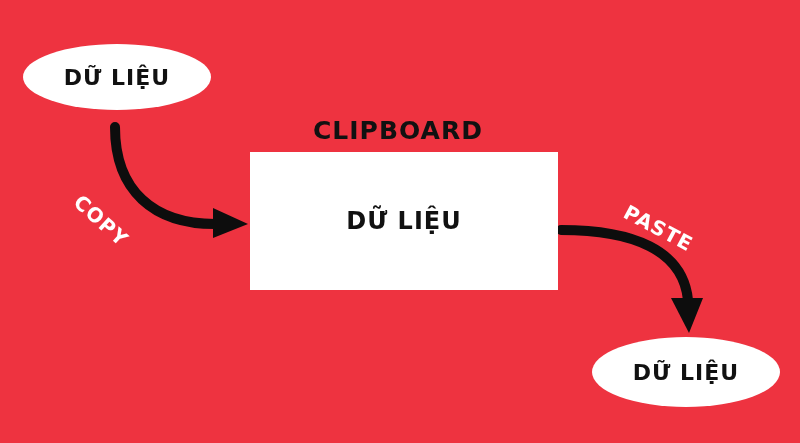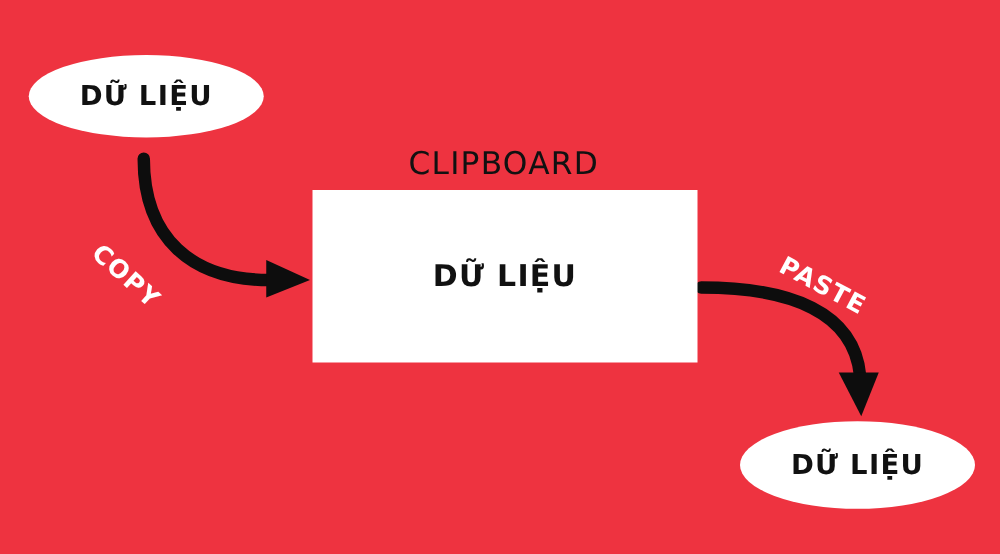--- a/index.html
+++ b/index.html
@@ -1,21 +1,21 @@
 <!DOCTYPE html>
 <html><head>
   <meta charset="utf-8">
   <style>
     html, body { margin: 0; padding: 0; }
     body { width: 800px; height: 443px; overflow: hidden; background: #ee3340; position: relative; font-family: "DejaVu Sans", sans-serif; }
     .canvas { position: absolute; left: 3px; top: 0; width: 800px; height: 443px; }
     .ellipse { position: absolute; background: #ffffff; border-radius: 50%; display: flex; align-items: center; justify-content: center; }
     .label-dark { color: #111111; font-weight: bold; font-size: 22px; letter-spacing: 1px; }
     .clip-box { position: absolute; left: 247px; top: 152px; width: 308px; height: 138px; background: #ffffff; display: flex; align-items: center; justify-content: center; }
-    .clip-title { position: absolute; left: 310px; top: 116px; width: 180px; text-align: center; color: #111111; font-weight: normal; font-size: 25px; letter-spacing: 1px; }
+    .clip-title { position: absolute; left: 310px; top: 116px; width: 180px; text-align: left; color: #111111; font-weight: bold; font-size: 25px; letter-spacing: 1px; }
     .rot-label { position: absolute; color: #ffffff; font-weight: bold; font-size: 20px; letter-spacing: 1px; }
     svg.arrows { position: absolute; left: 0; top: 0; }
   </style>
 </head>
 <body>
 
 <div class="canvas">
 
   <svg class="arrows" width="800" height="443">
     <g>

